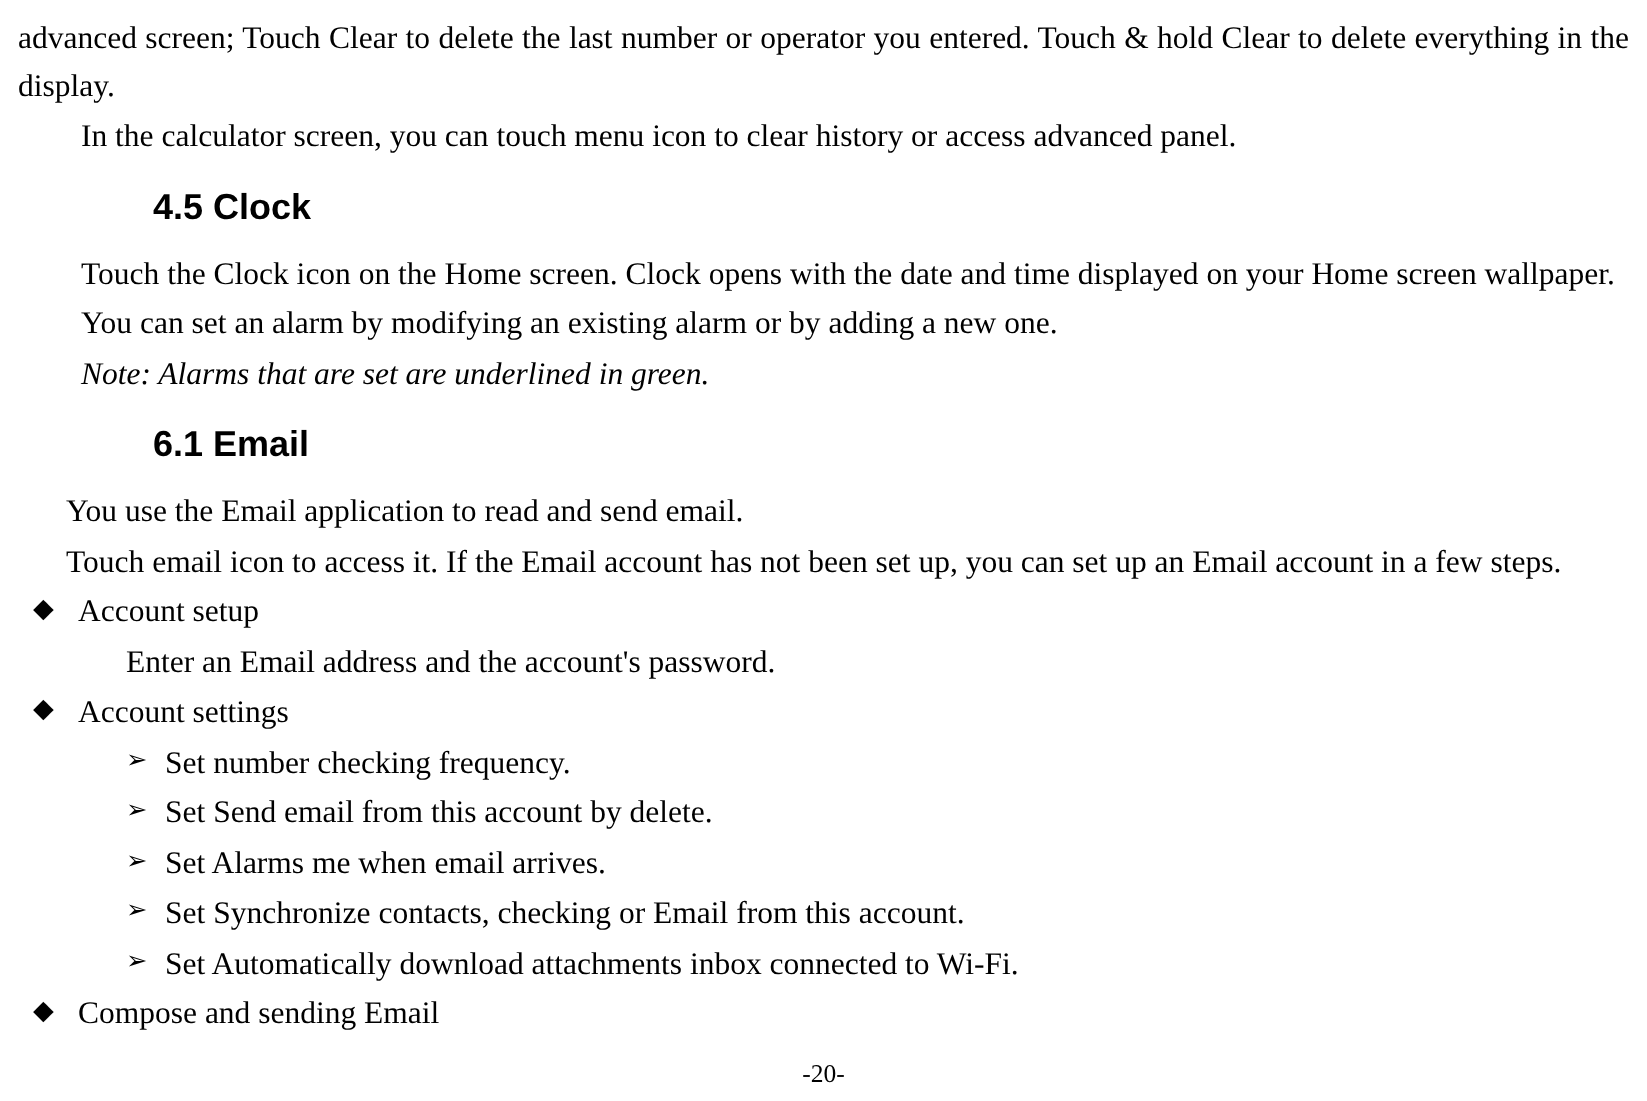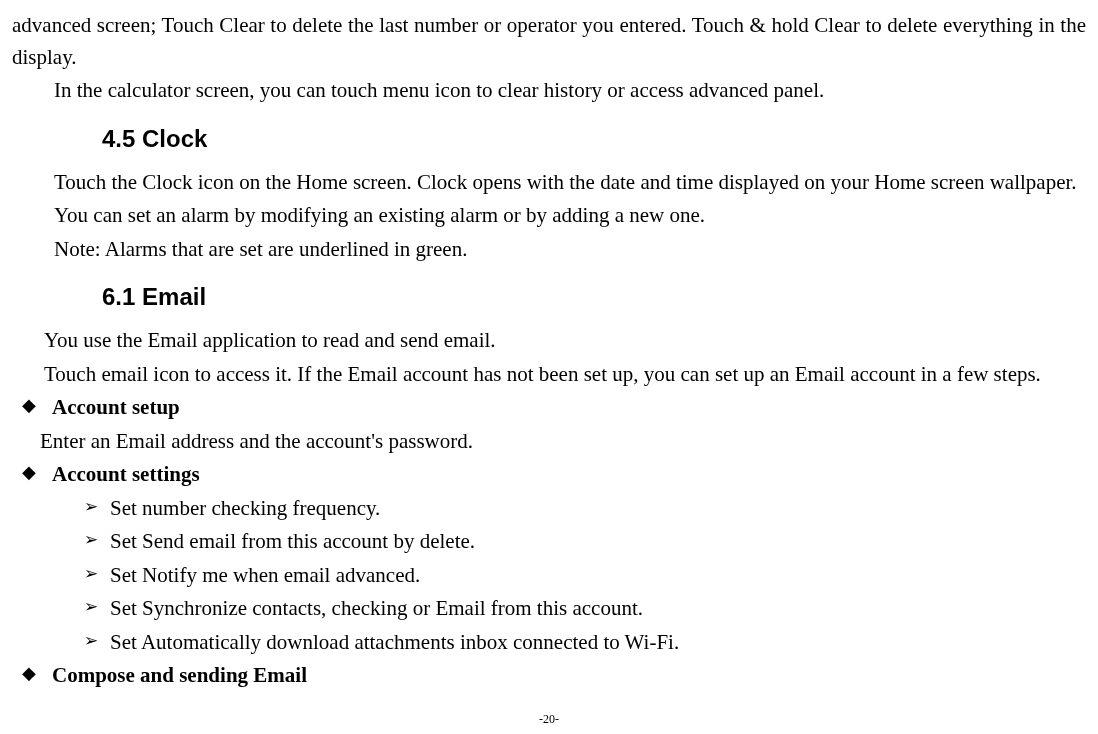--- a/index.html
+++ b/index.html
@@ -25,41 +25,42 @@
     .indent {
       text-indent: 42px;
     }
     .section-heading {
       font-family: Arial, Helvetica, sans-serif;
       font-weight: bold;
       font-size: 24px;
       margin: 14px 0 10px 90px;
     }
     .italic {
+      font-style: italic;
     }
     .bullet-diamond {
       display: flex;
       align-items: flex-start;
       margin: 2px 0;
       padding-left: 10px;
     }
     .bullet-diamond .marker {
       width: 30px;
       flex-shrink: 0;
       font-size: 18px;
       line-height: 1.5;
     }
     .bullet-diamond .content {
       flex: 1;
     }
     .bold {
-      font-weight: bold;
+      font-weight: normal;
     }
     .sub-indent {
-      margin-left: 28px;
+      margin-left: 72px;
     }
     .bullet-arrow {
       display: flex;
       align-items: flex-start;
       margin: 2px 0;
       margin-left: 72px;
     }
     .bullet-arrow .marker {
       width: 26px;
       flex-shrink: 0;
@@ -68,21 +69,21 @@
     }
     .bullet-arrow .content {
       flex: 1;
     }
     .page-number {
       position: absolute;
       bottom: 6px;
       left: 0;
       right: 0;
       text-align: center;
-      font-size: 12px;
+      font-size: 17px;
     }
   </style>
 </head>
 <body>
 
 <p class="para">advanced screen; Touch Clear to delete the last number or operator you entered. Touch &amp; hold Clear to delete everything in the display.</p>
 <p class="para indent">In the calculator screen, you can touch menu icon to clear history or access advanced panel.</p>
 
 <h3 class="section-heading">4.5    Clock</h3>
 
@@ -109,21 +110,21 @@
 <div class="bullet-arrow">
   <span class="marker">➢</span>
   <span class="content">Set number checking frequency.</span>
 </div>
 <div class="bullet-arrow">
   <span class="marker">➢</span>
   <span class="content">Set Send email from this account by delete.</span>
 </div>
 <div class="bullet-arrow">
   <span class="marker">➢</span>
-  <span class="content">Set Notify me when email advanced.</span>
+  <span class="content">Set Alarms me when email arrives.</span>
 </div>
 <div class="bullet-arrow">
   <span class="marker">➢</span>
   <span class="content">Set Synchronize contacts, checking or Email from this account.</span>
 </div>
 <div class="bullet-arrow">
   <span class="marker">➢</span>
   <span class="content">Set Automatically download attachments inbox connected to Wi-Fi.</span>
 </div>
 

